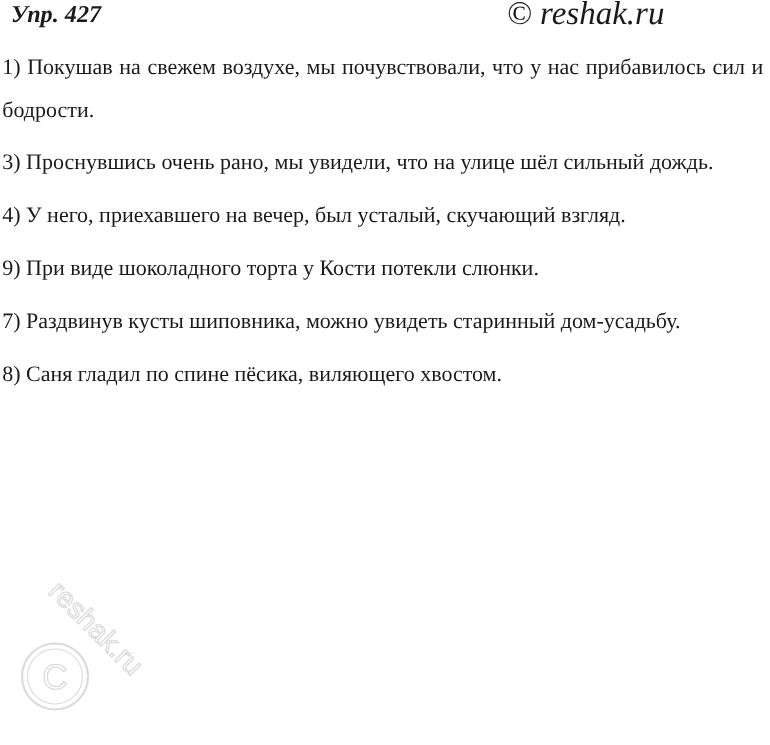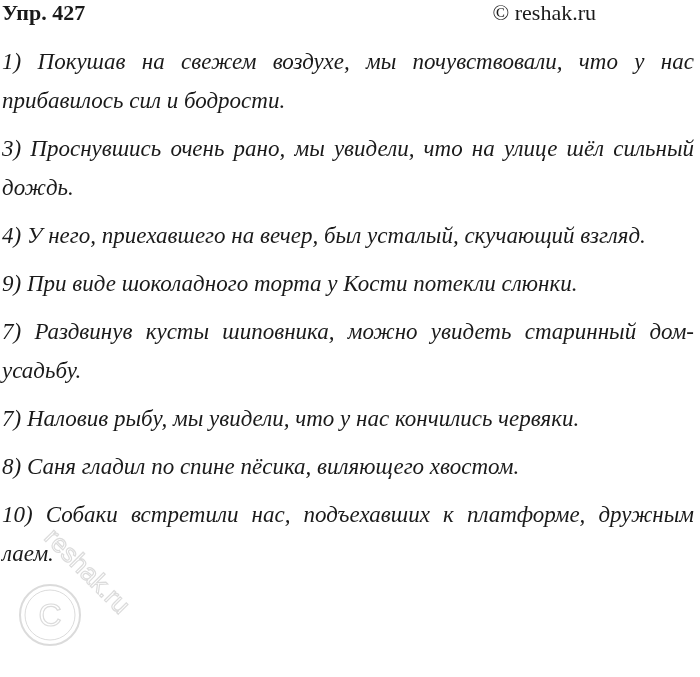--- a/index.html
+++ b/index.html
@@ -10,48 +10,48 @@
     body {
       width: 700px;
       height: 677px;
       position: relative;
       overflow: hidden;
       font-family: "Liberation Serif", serif;
       color: #1a1a1a;
     }
     .header {
       position: absolute;
-      left: 0;
+      left: 8px;
       top: 0;
       width: 600px;
       height: 30px;
+      font-style: italic;
     }
     .title {
       position: absolute;
       left: 2px;
       top: 0px;
       font-size: 22px;
       font-weight: bold;
       line-height: 26px;
     }
     .copyright {
       position: absolute;
       right: 4px;
       top: 0px;
-      font-size: 22px;
+      font-size: 30px;
       line-height: 26px;
     }
     .content {
       position: absolute;
       left: 2px;
       top: 42px;
       width: 692px;
-      font-size: 23px;
+      font-size: 20px;
       line-height: 39px;
-      font-style: italic;
     }
     .para {
       margin: 0 0 9px 0;
       text-align: justify;
       text-align-last: left;
     }
     .watermark {
       position: absolute;
       left: 10px;
       top: 520px;
@@ -68,23 +68,21 @@
   <div class="title">Упр. 427</div>
   <div class="copyright">© reshak.ru</div>
 </div>
 
 <div class="content">
   <p class="para">1) Покушав на свежем воздухе, мы почувствовали, что у нас прибавилось сил и бодрости.</p>
   <p class="para">3) Проснувшись очень рано, мы увидели, что на улице шёл сильный дождь.</p>
   <p class="para">4) У него, приехавшего на вечер, был усталый, скучающий взгляд.</p>
   <p class="para">9) При виде шоколадного торта у Кости потекли слюнки.</p>
   <p class="para">7) Раздвинув кусты шиповника, можно увидеть старинный дом-усадьбу.</p>
-  <p class="para">7) Наловив рыбу, мы увидели, что у нас кончились червяки.</p>
   <p class="para">8) Саня гладил по спине пёсика, виляющего хвостом.</p>
-  <p class="para">10) Собаки встретили нас, подъехавших к платформе, дружным лаем.</p>
 </div>
 
 <div class="watermark">
   <svg width="140" height="150" viewBox="0 0 140 150">
     <circle cx="40" cy="95" r="30" fill="none" stroke="#999" stroke-width="2"></circle>
     <circle cx="40" cy="95" r="25" fill="none" stroke="#999" stroke-width="1"></circle>
     <text x="40" y="106" text-anchor="middle" font-size="32" fill="none" stroke="#999" stroke-width="1.2" font-family="Liberation Sans, sans-serif">C</text>
     <text x="20" y="30" font-size="26" fill="none" stroke="#999" stroke-width="1.2" font-family="Liberation Sans, sans-serif" transform="rotate(45 40 40)">reshak.ru</text>
   </svg>
 </div>

